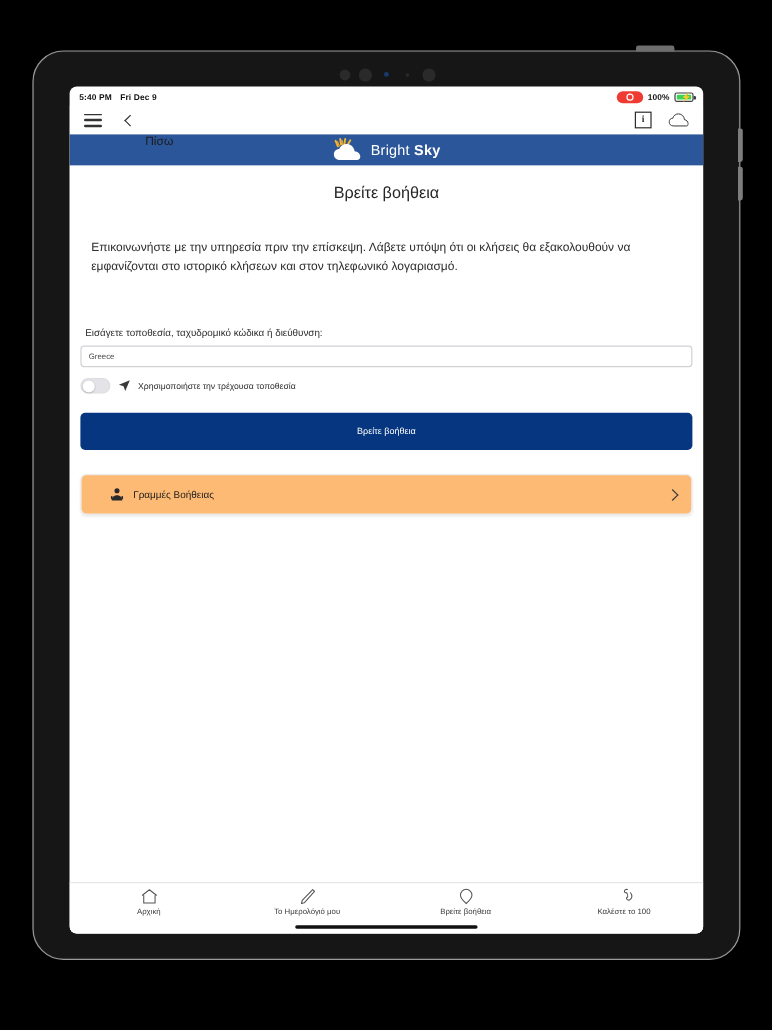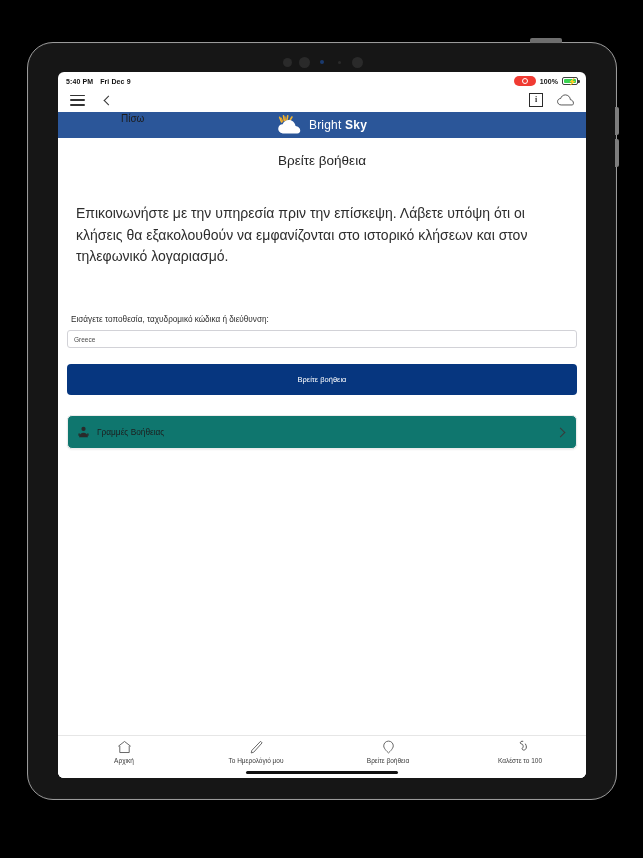--- a/index.html
+++ b/index.html
@@ -150,21 +150,21 @@
   .page { background: #ffffff; height: 100%; }
   .page-title {
     text-align: center;
     font-size: 13.5px;
     color: #262626;
     padding: 15px 0 0 0;
     font-weight: normal;
     margin: 0;
   }
   .intro {
-    font-size: 14px;
+    font-size: 10px;
     line-height: 1.55;
     color: #2d2d2d;
     padding: 21px 18px 0 18px;
   }
   .field-label {
     font-size: 8.2px;
     color: #2d2d2d;
     padding: 33px 18px 0 13px;
   }
   .text-input {
@@ -207,26 +207,26 @@
     background: #06367f;
     border-radius: 4px;
     display: flex; align-items: center; justify-content: center;
     color: #ffffff;
     font-size: 7.5px;
     cursor: pointer;
   }
 
   .list-card {
     margin: 20px 9px 0 9px;
-    background: #0f766e;
+    background: #fdba74;
     border: 1px solid #ececec;
     border-radius: 5px;
     height: 32px;
     display: flex; align-items: center;
-    padding: 0 12px 0 10px;
+    padding: 0 12px 0 24px;
     box-shadow: 0 1px 2px rgba(0,0,0,0.07);
     cursor: pointer;
   }
   .list-card .label { font-size: 8.3px; color: #1d1d1d; margin-left: 8px; }
   .chev-right {
     margin-left: auto;
     width: 6px; height: 6px;
     border-right: 1.4px solid #3a3a3a; border-top: 1.4px solid #3a3a3a;
     transform: rotate(45deg);
   }
@@ -334,20 +334,29 @@
       <h1 class="page-title">Βρείτε βοήθεια</h1>
 
       <p class="intro">Επικοινωνήστε με την υπηρεσία πριν την επίσκεψη. Λάβετε υπόψη ότι οι κλήσεις θα εξακολουθούν να εμφανίζονται στο ιστορικό κλήσεων και στον τηλεφωνικό λογαριασμό.</p>
 
       <div class="field-label">Εισάγετε τοποθεσία, ταχυδρομικό κώδικα ή διεύθυνση:</div>
 
       <div class="text-input">
         <span>Greece</span>
       </div>
 
+      <div class="toggle-row">
+        <div class="toggle">
+          <div class="knob"></div>
+        </div>
+        <svg width="11" height="11" viewBox="0 0 16 16">
+          <path d="M14.8 1.2 L1.6 6.6 L7.2 8.6 L9.3 14.4 Z" fill="#3a3a3a"></path>
+        </svg>
+        <span class="toggle-label">Χρησιμοποιήστε την τρέχουσα τοποθεσία</span>
+      </div>
 
       <div class="primary-btn">
         <span>Βρείτε βοήθεια</span>
       </div>
 
       <div class="list-card">
         <svg width="11" height="12" viewBox="0 0 16 17">
           <circle cx="8" cy="4.1" r="3.1" fill="#2a2a2a"></circle>
           <path d="M1.6 16 C1.6 12.3 4.5 9.6 8 9.6 C11.5 9.6 14.4 12.3 14.4 16 Z" fill="#2a2a2a"></path>
           <rect x="0.6" y="10.4" width="2.1" height="4" rx="1" fill="#2a2a2a"></rect>

